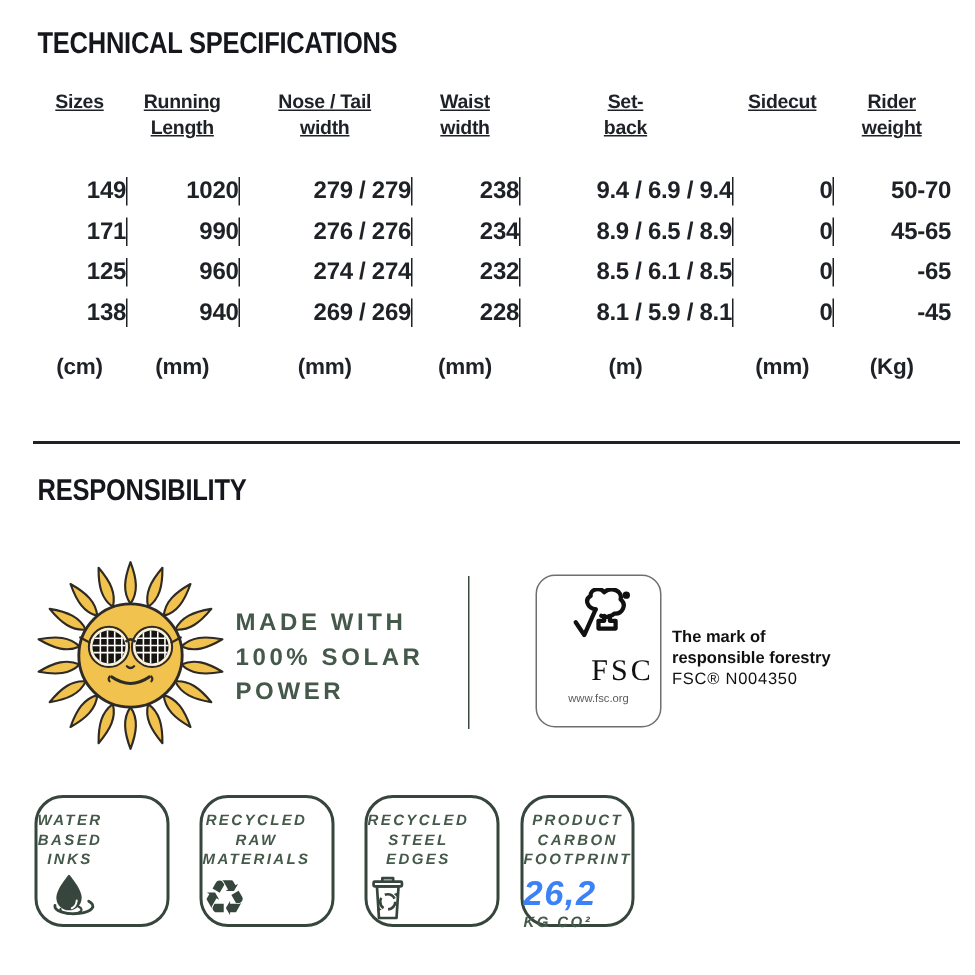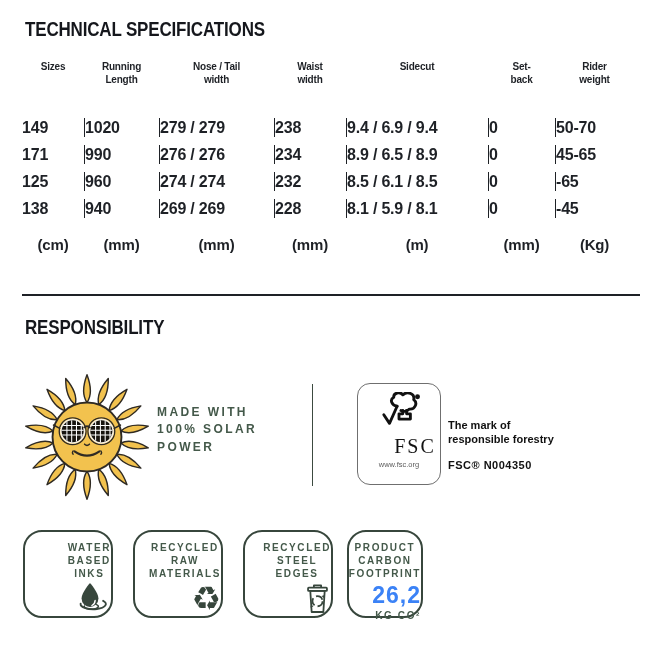--- a/index.html
+++ b/index.html
@@ -15,42 +15,42 @@
   #title1{top:18px;}
   #title2{top:316px;}
 
   
   .spec-grid{
     position:absolute;left:22px;width:612px;display:grid;
     grid-template-columns:62px 75px 115px 72px 142px 67px 79px;
   }
   #spec-headers{top:60px;}
   #spec-headers .cell{
-    text-align:center;font-size:10px;font-weight:700;line-height:1.3;
-    white-space:pre-line;letter-spacing:-0.2px;
+    text-align:center;font-size:13px;font-weight:700;line-height:1.3;
+    white-space:pre-line;letter-spacing:-0.2px;text-decoration:underline;
   }
   #spec-body{top:118px;row-gap:8px;}
   #spec-body .cell{
-    height:19px;line-height:19px;text-align:left;font-size:16px;
+    height:19px;line-height:19px;text-align:right;font-size:16px;
     font-weight:700;letter-spacing:-0.2px;white-space:nowrap;
   }
   #spec-body .cell.divided{border-left:1.2px solid #1e2126;}
   #spec-units{top:236px;}
   #spec-units .cell{
     text-align:center;font-size:15px;font-weight:700;letter-spacing:-0.2px;
   }
   .hr-sep{
     position:absolute;left:22px;top:294px;width:618px;height:1.5px;
     background:#1e2126;
   }
 
   
   #sun-wrap{position:absolute;left:20px;top:370px;width:134px;height:134px;}
   #solar-text{
-    position:absolute;left:157px;top:404px;font-size:12px;font-weight:700;
+    position:absolute;left:157px;top:404px;font-size:16px;font-weight:700;
     color:#44594a;letter-spacing:2.4px;line-height:1.45;white-space:pre-line;
   }
   .v-sep{
     position:absolute;left:312px;top:384px;width:1.2px;height:102px;
     background:#3c4a40;
   }
 
   
   #fsc-box{
     position:absolute;left:357px;top:383px;width:84px;height:102px;
@@ -62,27 +62,27 @@
     color:#111;margin-top:1px;margin-left:32px;
   }
   #fsc-url{font-size:7.5px;color:#5c5c5c;margin-top:2px;}
   #fsc-text{
     position:absolute;left:448px;top:418px;width:125px;text-align:left;
   }
   #fsc-tagline{
     font-size:11px;font-weight:700;color:#111;line-height:1.3;
     white-space:pre-line;
   }
-  #fsc-license{font-size:11px;font-weight:700;color:#111;margin-top:12px;letter-spacing:0.5px;}
+  #fsc-license{font-size:11px;font-weight:400;color:#111;margin-top:0;letter-spacing:0.5px;}
 
   
   .badge{
     position:absolute;top:530px;width:90px;height:88px;box-sizing:border-box;
     border:2px solid #37463c;border-radius:19px;background:#fff;
-    display:flex;flex-direction:column;align-items:flex-end;padding-top:9px;
+    display:flex;flex-direction:column;align-items:flex-start;padding-top:9px;font-style:italic;
   }
   #badge-0{left:23px;} #badge-1{left:133px;} #badge-2{left:243px;}
   #badge-3{left:347px;width:76px;}
   .badge-label{
     font-size:10px;font-weight:700;color:#44594a;letter-spacing:1.6px;
     line-height:1.32;text-align:center;white-space:pre-line;
   }
   .badge-icon{margin-top:2px;line-height:1;color:#37463c;}
   .recycle-glyph{
     font-family:"DejaVu Sans", sans-serif;font-size:33px;color:#37463c;
@@ -103,23 +103,23 @@
 <div id="title1" class="sect-title">TECHNICAL SPECIFICATIONS</div>
 
 <div id="spec-headers" class="spec-grid">
   <div class="cell">Sizes</div>
   <div class="cell">Running
 Length</div>
   <div class="cell">Nose / Tail
 width</div>
   <div class="cell">Waist
 width</div>
-  <div class="cell">Sidecut</div>
   <div class="cell">Set-
 back</div>
+  <div class="cell">Sidecut</div>
   <div class="cell">Rider
 weight</div>
 </div>
 
 <div id="spec-body" class="spec-grid">
 
   <div class="cell">149</div>
   <div class="cell divided">1020</div>
   <div class="cell divided">279 / 279</div>
   <div class="cell divided">238</div>

